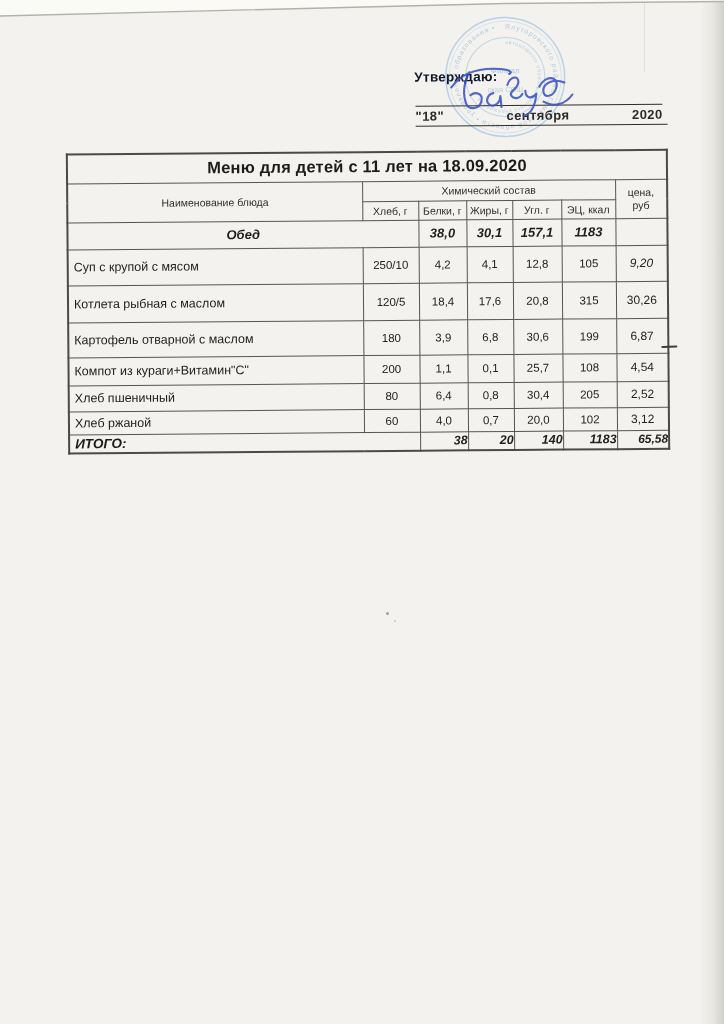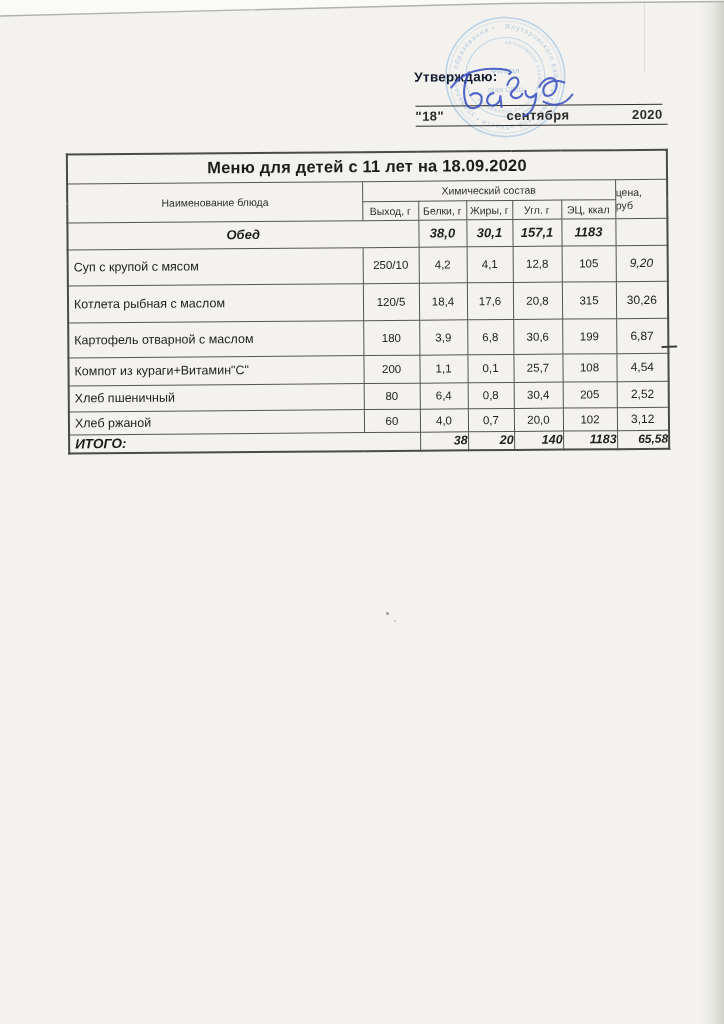--- a/index.html
+++ b/index.html
@@ -51,21 +51,21 @@
   #menu-table td { border:1px solid #555; overflow:hidden; vertical-align:middle; }
   #menu-table { border:2px solid #4a4a4a; }
 
   .row-title td {
     font-size:16.5px; font-weight:bold; text-align:center; color:#1c1c1c;
     border-bottom:2px solid #4a4a4a; letter-spacing:0.2px;
   }
   .row-head1 td, .row-head2 td { font-size:10.5px; text-align:center; color:#2e2e2e; }
   .cell-name-header { font-size:10.5px; }
   .cell-price-header { font-size:12.5px; line-height:1.2; }
-  .cell-price-header span { display:block; text-align:left; }
+  .cell-price-header span { display:block; text-align:center; }
 
   .row-section td {
     font-size:13px; font-weight:bold; font-style:italic; text-align:center; color:#1f1f1f;
   }
   .row-dish .cell-dish-name { font-size:12.5px; text-align:left; padding-left:5px; color:#1d1d1d; }
   .row-dish td { font-size:11.5px; text-align:center; }
   .row-dish .cell-price { font-size:12px; }
   .price-italic { font-style:italic;margin-top:20px; }
 
   .row-total td { border-top:2px solid #4a4a4a; font-weight:bold; font-style:italic; text-align:right; }
@@ -153,21 +153,21 @@
         </tr>
         <tr class="row-head1" style="height:20px">
           <td rowspan="2" class="cell-name-header">Наименование блюда</td>
           <td colspan="5">Химический состав</td>
           <td rowspan="2" class="cell-price-header">
             <span>цена,</span>
             <span>руб</span>
           </td>
         </tr>
         <tr class="row-head2" style="height:19px">
-          <td>Выход, г</td>
+          <td>Хлеб, г</td>
           <td>Белки, г</td>
           <td>Жиры, г</td>
           <td>Угл. г</td>
           <td>ЭЦ, ккал</td>
         </tr>
 
         <tr class="row-section" style="height:27px">
           <td colspan="2">Обед</td>
           <td>38,0</td>
           <td>30,1</td>

